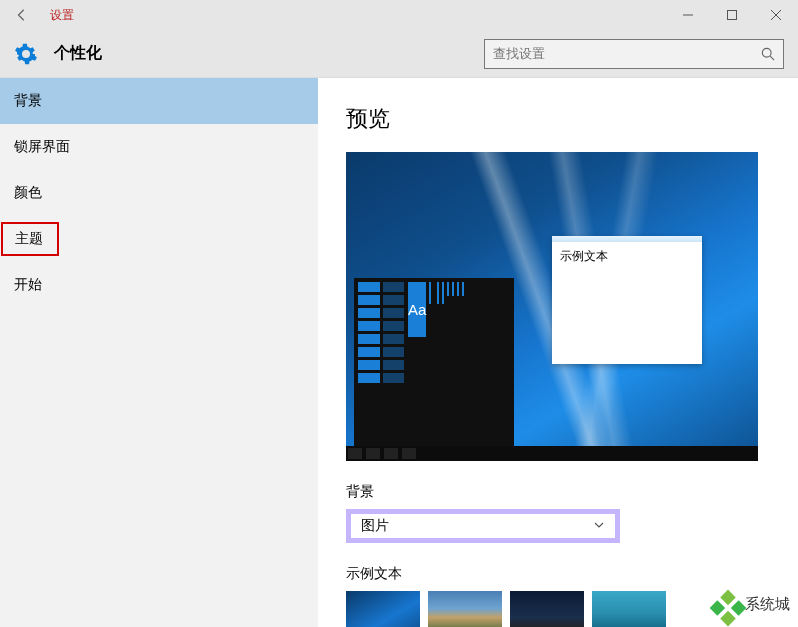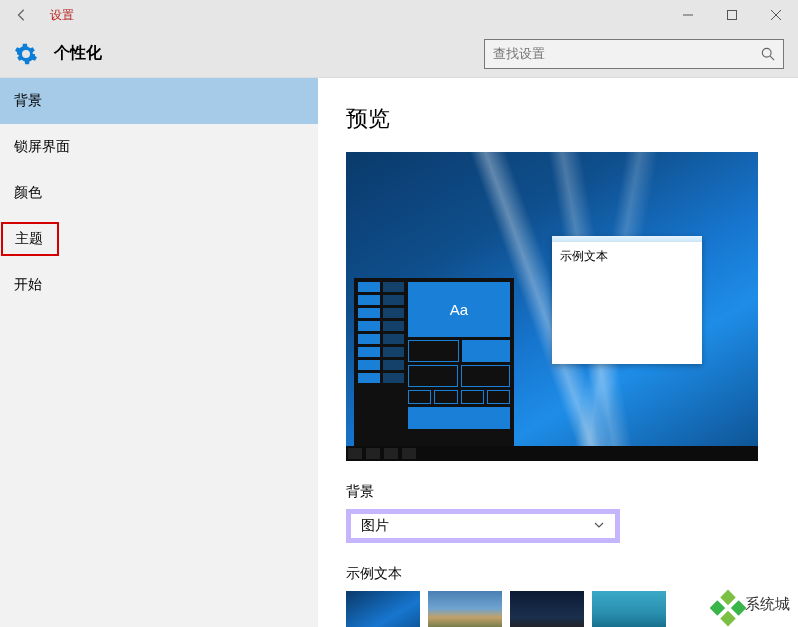--- a/index.html
+++ b/index.html
@@ -174,21 +174,21 @@
   }
   .start-left .blk {
     width: 22px; height: 10px;
     background: #1a7fd6;
   }
   .start-left .blk.dim { opacity: .45; }
   .start-right {
     flex: 1;
     padding: 4px 4px 4px 0;
     display: flex;
-    flex-direction: column;
+    flex-direction: row;
     gap: 3px;
   }
   .tile-aa {
     background: #1a7fd6;
     height: 55px;
     display: flex;
     align-items: center;
     justify-content: center;
     color: #fff;
     font-size: 15px;

